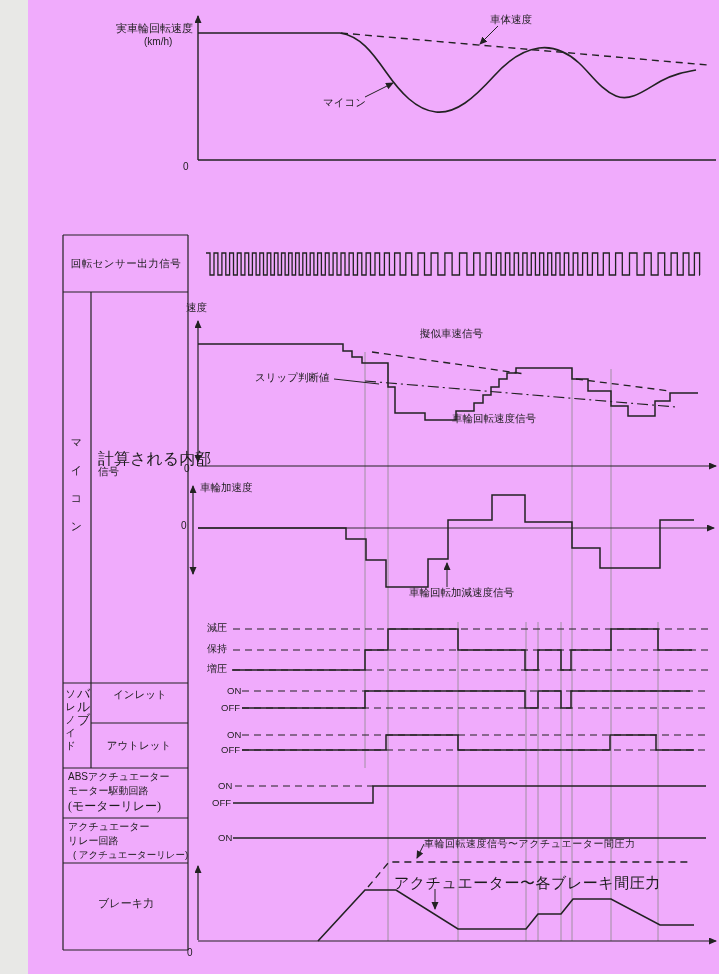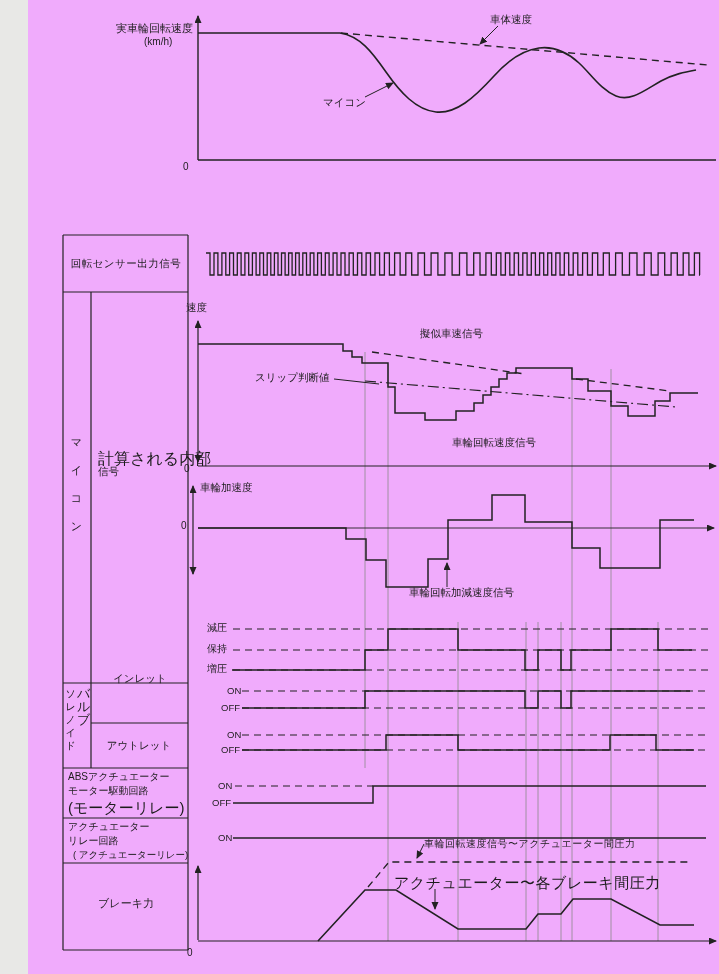--- a/index.html
+++ b/index.html
@@ -85,35 +85,35 @@
   <div class="lbl" style="left:155px;top:161px;font-size:10px;">0</div>
   <div class="lbl" style="left:462px;top:13px;font-size:10.5px;">車体速度</div>
   <div class="lbl" style="left:295px;top:96px;font-size:10.5px;">マイコン</div>
 
   <div class="lbl ctr" style="left:38px;top:257px;width:120px;font-size:10.5px;letter-spacing:0.5px;">回転センサー出力信号</div>
   <div class="lbl vtext" style="left:42px;top:428px;width:13px;font-size:11px;line-height:28px;">マイコン</div>
   <div class="lbl" style="left:70px;top:449px;font-size:16px;">計算される内部</div>
   <div class="lbl" style="left:70px;top:465px;font-size:10.5px;">信号</div>
   <div class="lbl vtext" style="left:37px;top:687px;width:11px;font-size:10px;line-height:13px;">ソレノイド</div>
   <div class="lbl vtext" style="left:49px;top:687px;width:11px;font-size:13px;line-height:13px;">バルブ</div>
-  <div class="lbl ctr" style="left:64px;top:672px;width:96px;font-size:10.5px;">インレット</div>
+  <div class="lbl ctr" style="left:64px;top:688px;width:96px;font-size:10.5px;">インレット</div>
   <div class="lbl ctr" style="left:64px;top:739px;width:94px;font-size:10.5px;">アウトレット</div>
   <div class="lbl" style="left:40px;top:771px;font-size:10px;">ABSアクチュエーター</div>
   <div class="lbl" style="left:40px;top:785px;font-size:10px;">モーター駆動回路</div>
-  <div class="lbl" style="left:40px;top:799px;font-size:15px;">(モーターリレー)</div>
+  <div class="lbl" style="left:40px;top:799px;font-size:12px;font-family:Liberation Serif, serif;">(モーターリレー)</div>
   <div class="lbl" style="left:40px;top:821px;font-size:10px;">アクチュエーター</div>
   <div class="lbl" style="left:40px;top:835px;font-size:10px;">リレー回路</div>
   <div class="lbl" style="left:37px;top:849px;font-size:9.5px;padding-left:8px;">( アクチュエーターリレー)</div>
   <div class="lbl ctr" style="left:38px;top:897px;width:120px;font-size:11px;">ブレーキ力</div>
 
   <div class="lbl" style="left:158px;top:301px;font-size:10.5px;">速度</div>
   <div class="lbl" style="left:156px;top:463px;font-size:10px;">0</div>
   <div class="lbl" style="left:392px;top:327px;font-size:10.5px;">擬似車速信号</div>
   <div class="lbl" style="left:227px;top:371px;font-size:10.5px;">スリップ判断値</div>
-  <div class="lbl" style="left:424px;top:436px;font-size:10.5px;">車輪回転速度信号</div>
+  <div class="lbl" style="left:424px;top:412px;font-size:10.5px;">車輪回転速度信号</div>
   <div class="lbl" style="left:172px;top:481px;font-size:10.5px;">車輪加速度</div>
   <div class="lbl" style="left:153px;top:520px;font-size:10px;">0</div>
   <div class="lbl" style="left:381px;top:586px;font-size:10.5px;">車輪回転加減速度信号</div>
   <div class="lbl" style="left:179px;top:622px;font-size:10px;">減圧</div>
   <div class="lbl" style="left:179px;top:643px;font-size:10px;">保持</div>
   <div class="lbl" style="left:179px;top:663px;font-size:10px;">増圧</div>
 
   <div class="lbl" style="left:199px;top:685px;font-size:9.5px;">ON</div>
   <div class="lbl" style="left:193px;top:702px;font-size:9.5px;">OFF</div>
   <div class="lbl" style="left:199px;top:729px;font-size:9.5px;">ON</div>

